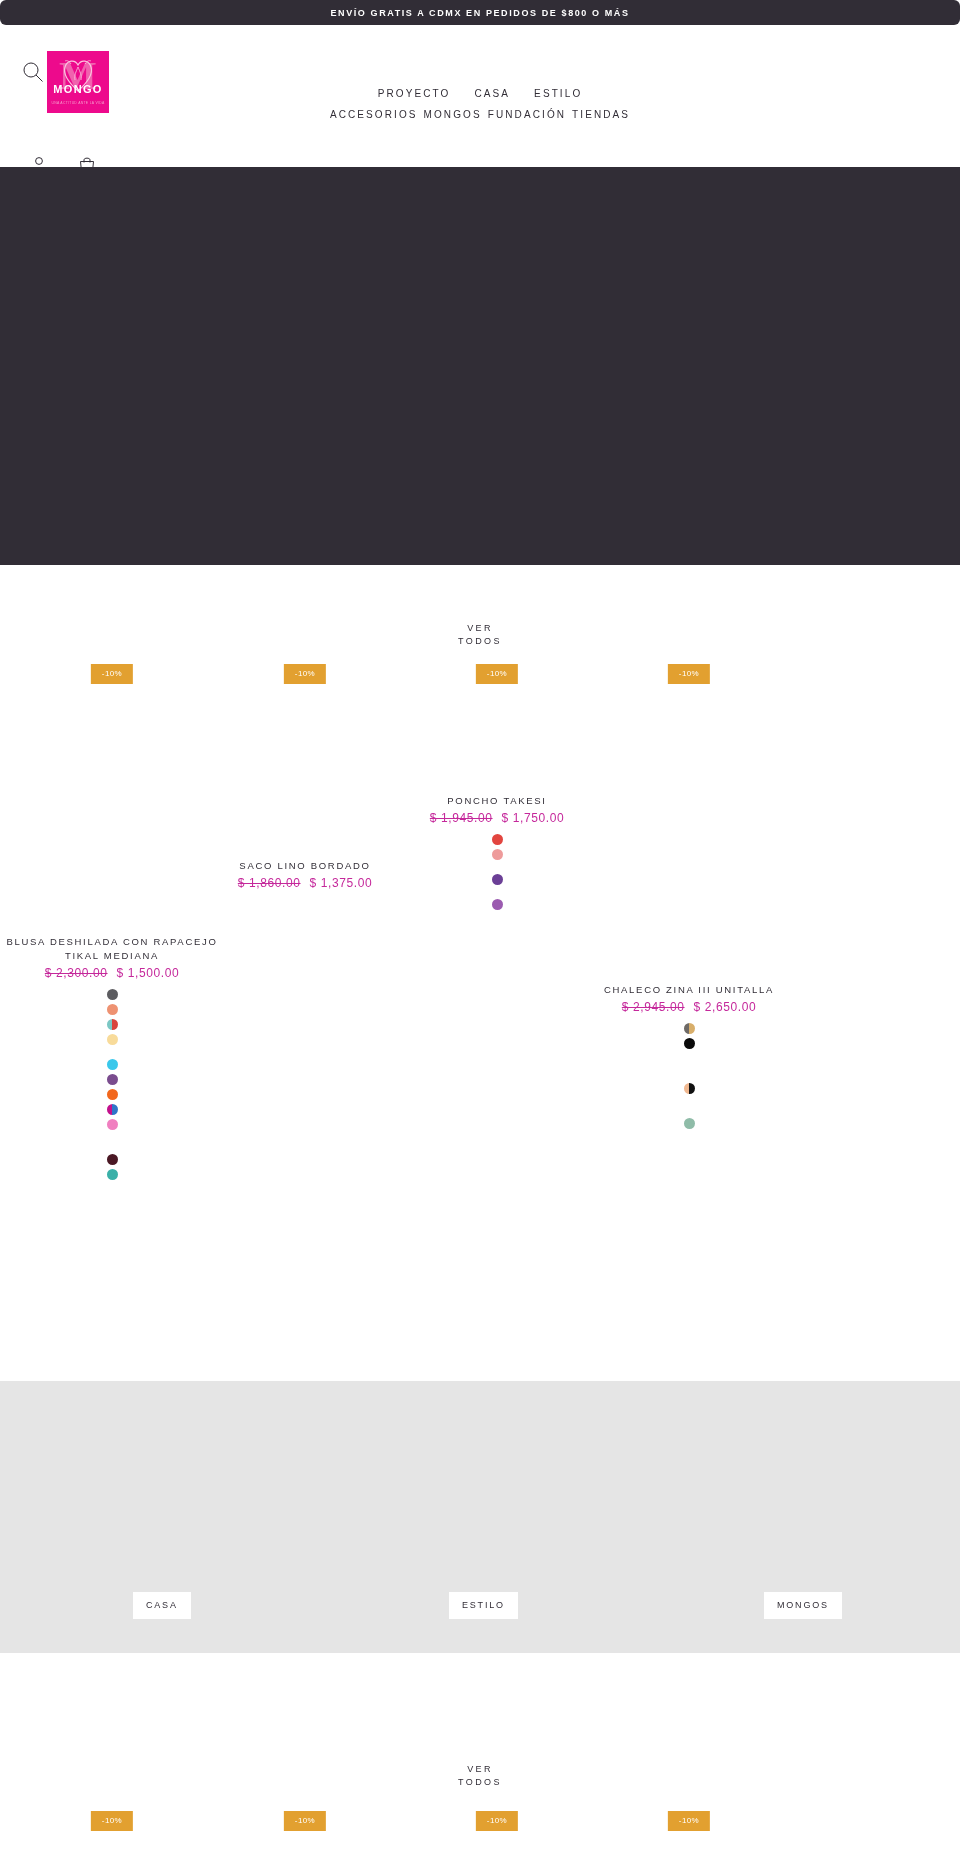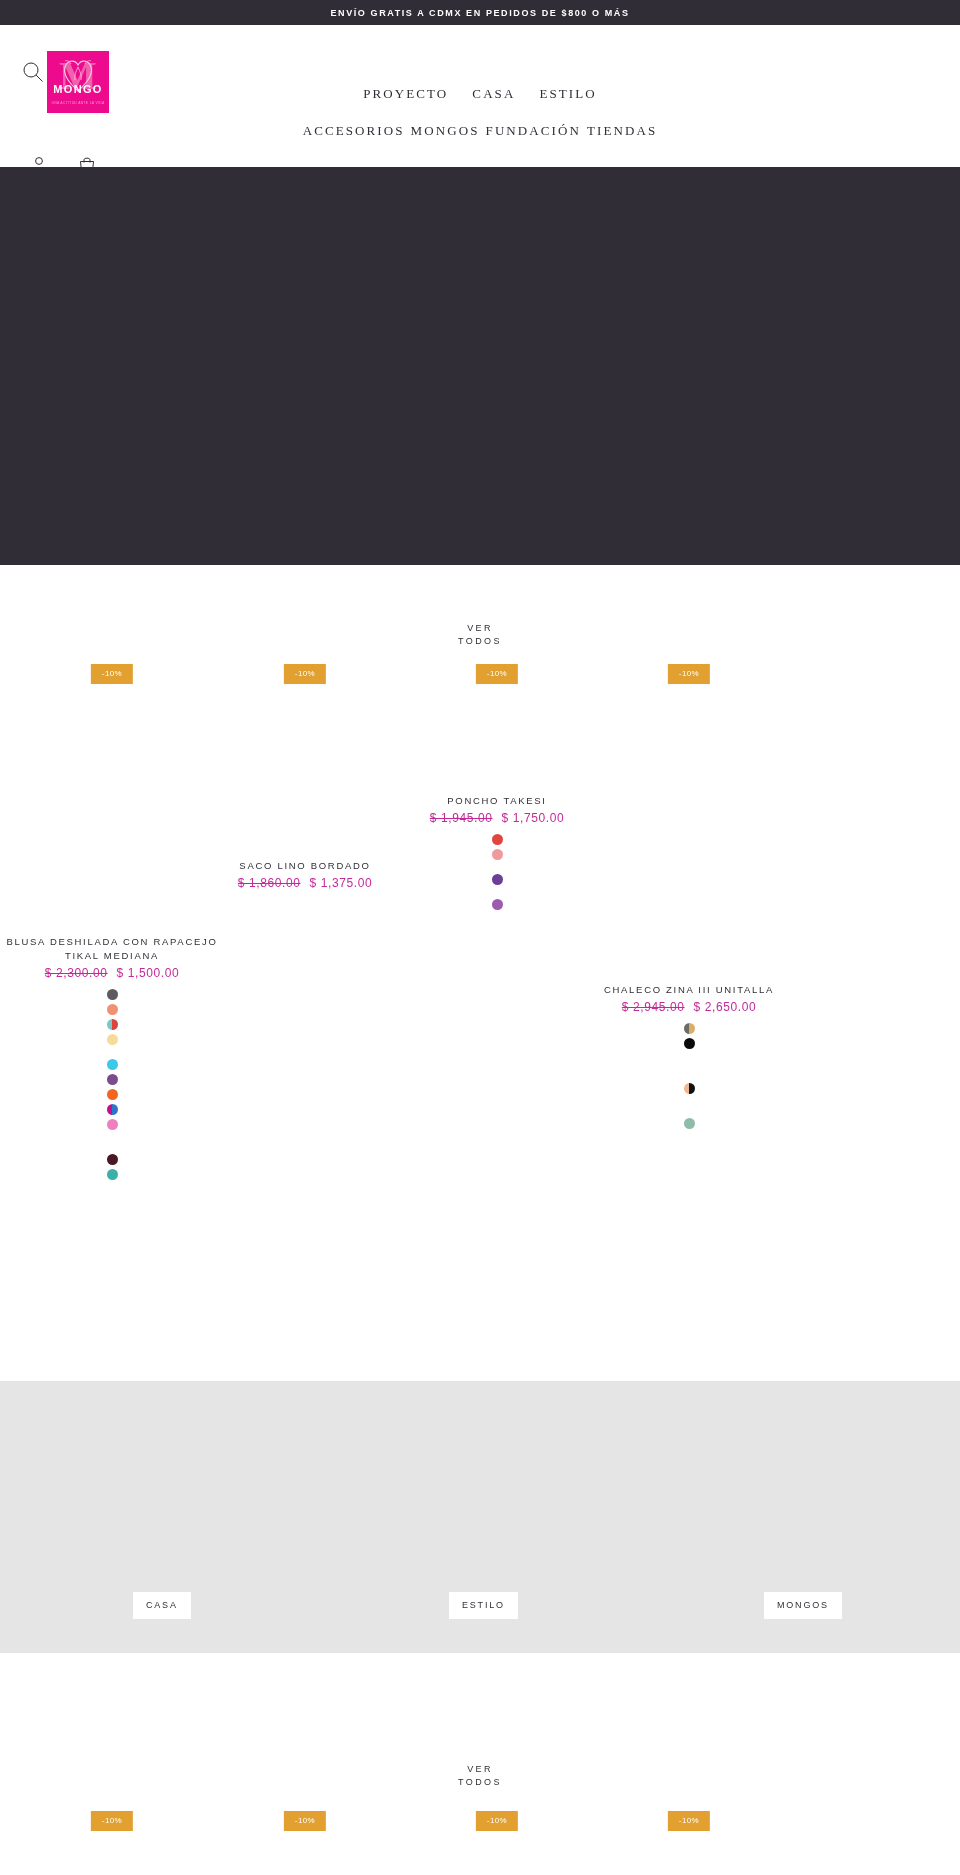--- a/index.html
+++ b/index.html
@@ -17,20 +17,21 @@
     height: 25px;
     background: #312D36;
     color: #ffffff;
     display: flex;
     align-items: center;
     justify-content: center;
     font-size: 9px;
     letter-spacing: 1.6px;
     font-weight: bold;
     text-transform: uppercase;
+    border-radius: 6px;
   }
 
   
   .header {
     position: relative;
     height: 111px;
     background: #ffffff;
   }
   .search-icon-wrap {
     position: absolute;
@@ -81,29 +82,28 @@
     top: 58px;
     text-align: center;
   }
   .nav-row {
     display: flex;
     justify-content: center;
     align-items: center;
     gap: 24px;
     line-height: 21px;
   }
-  .nav-row.second { gap: 6px; margin-top: 16px; }
+  .nav-row.second { gap: 6px; }
   .nav-link {
-    font-size: 13px;
+    font-size: 10px;
     letter-spacing: 2.1px;
     color: #312D36;
     text-transform: uppercase;
     cursor: pointer;
     white-space: nowrap;
-    font-family: Liberation Serif, serif;
   }
 
   .icon-row {
     position: absolute;
     left: 30px;
     top: 130px;
     display: flex;
     gap: 30px;
     align-items: flex-start;
   }

